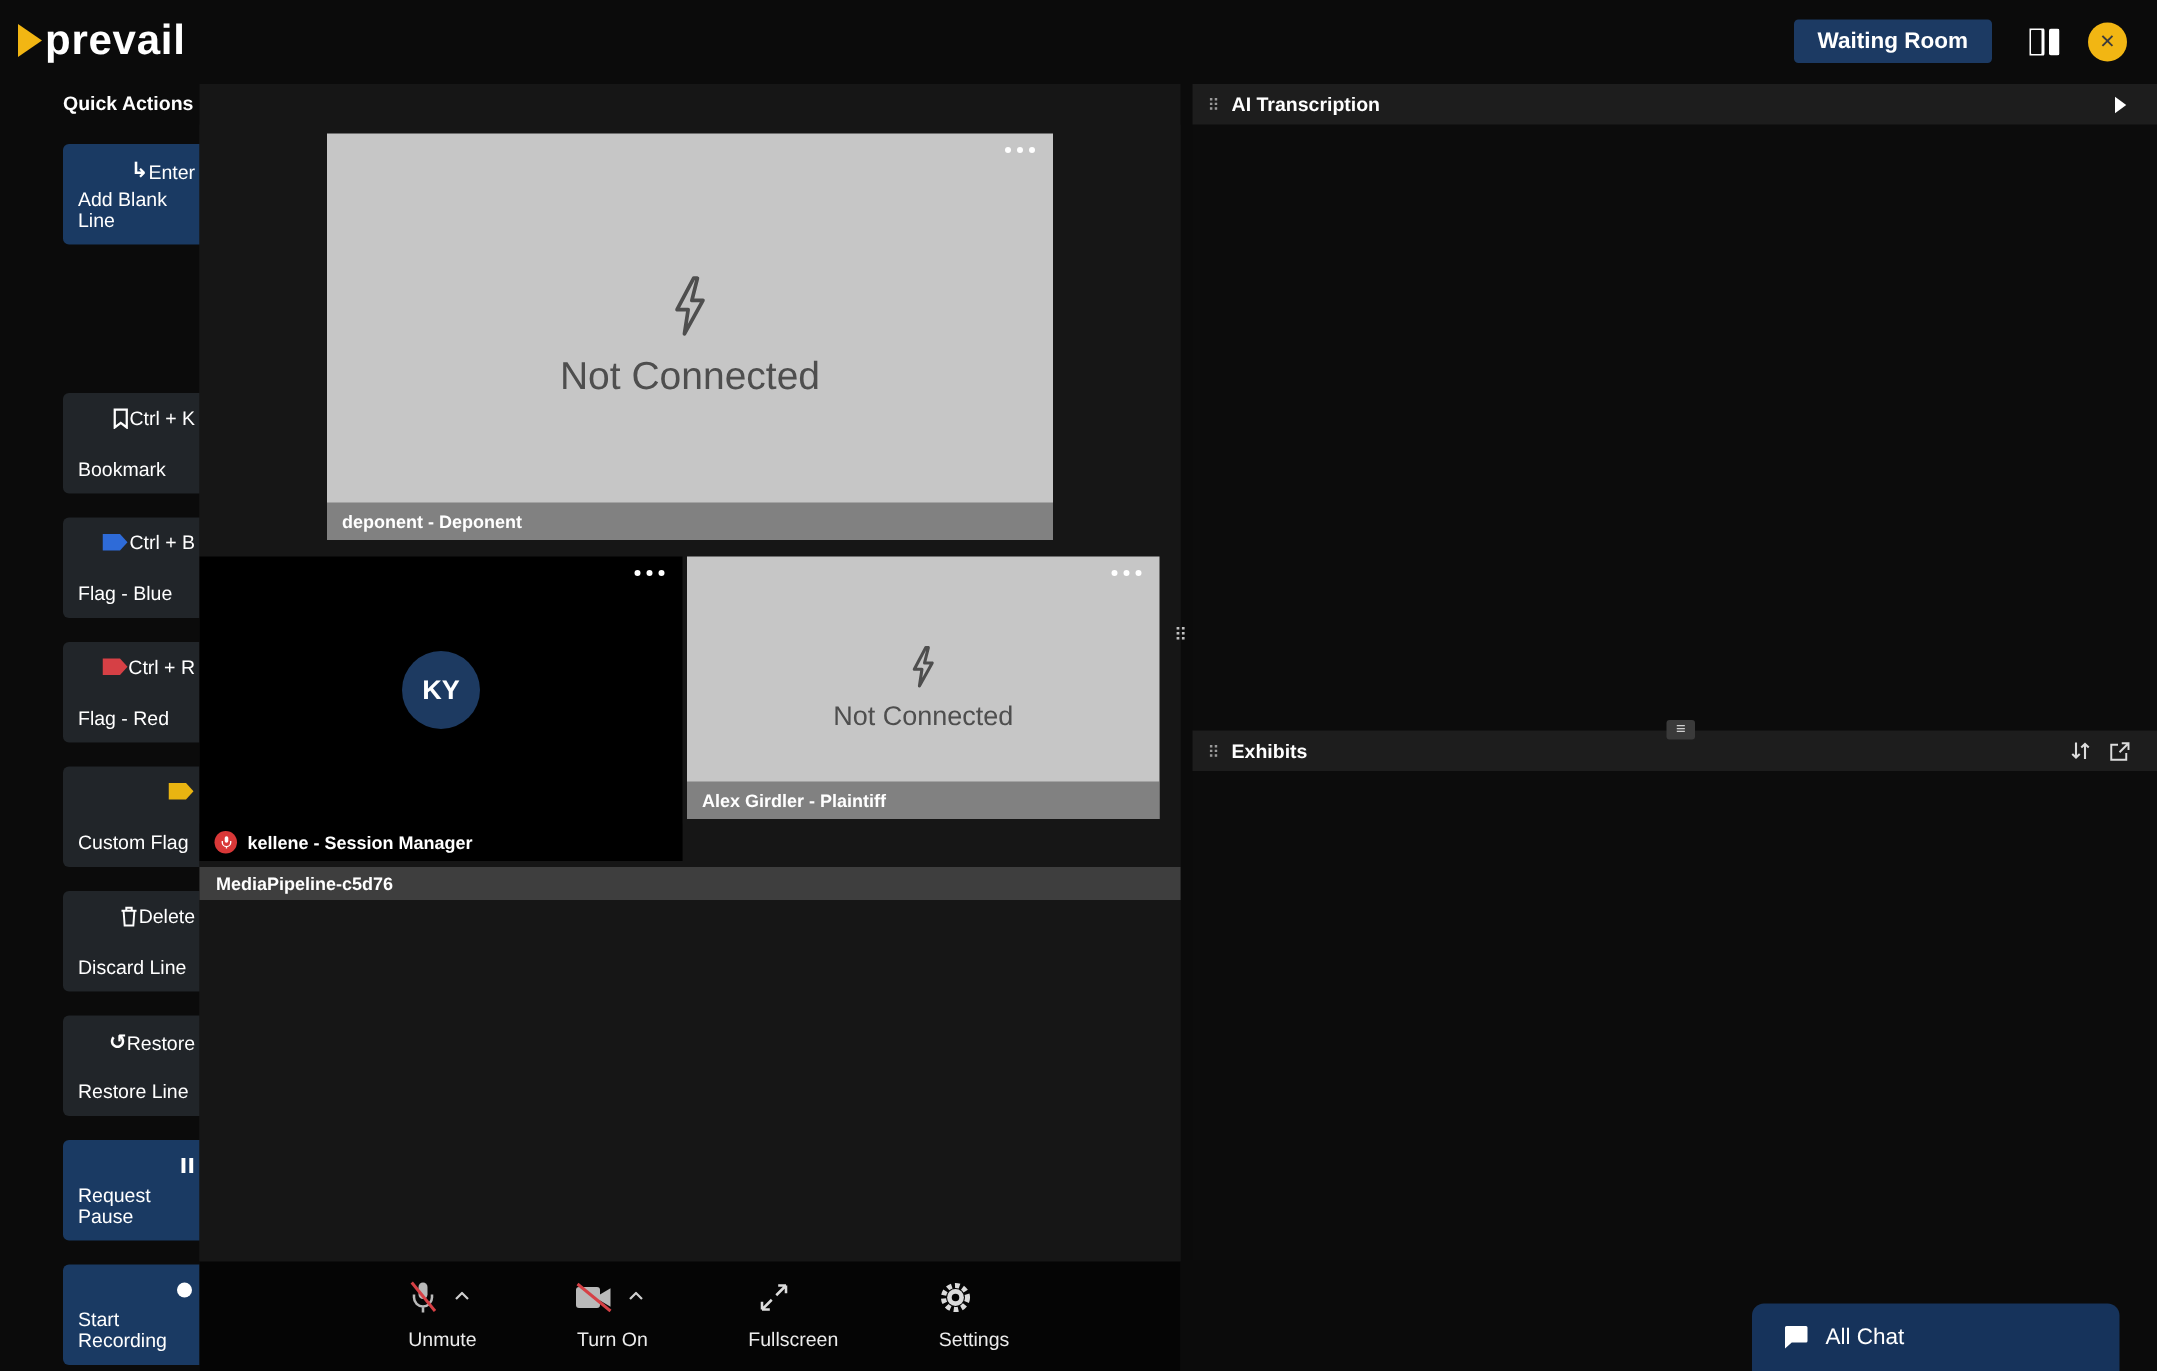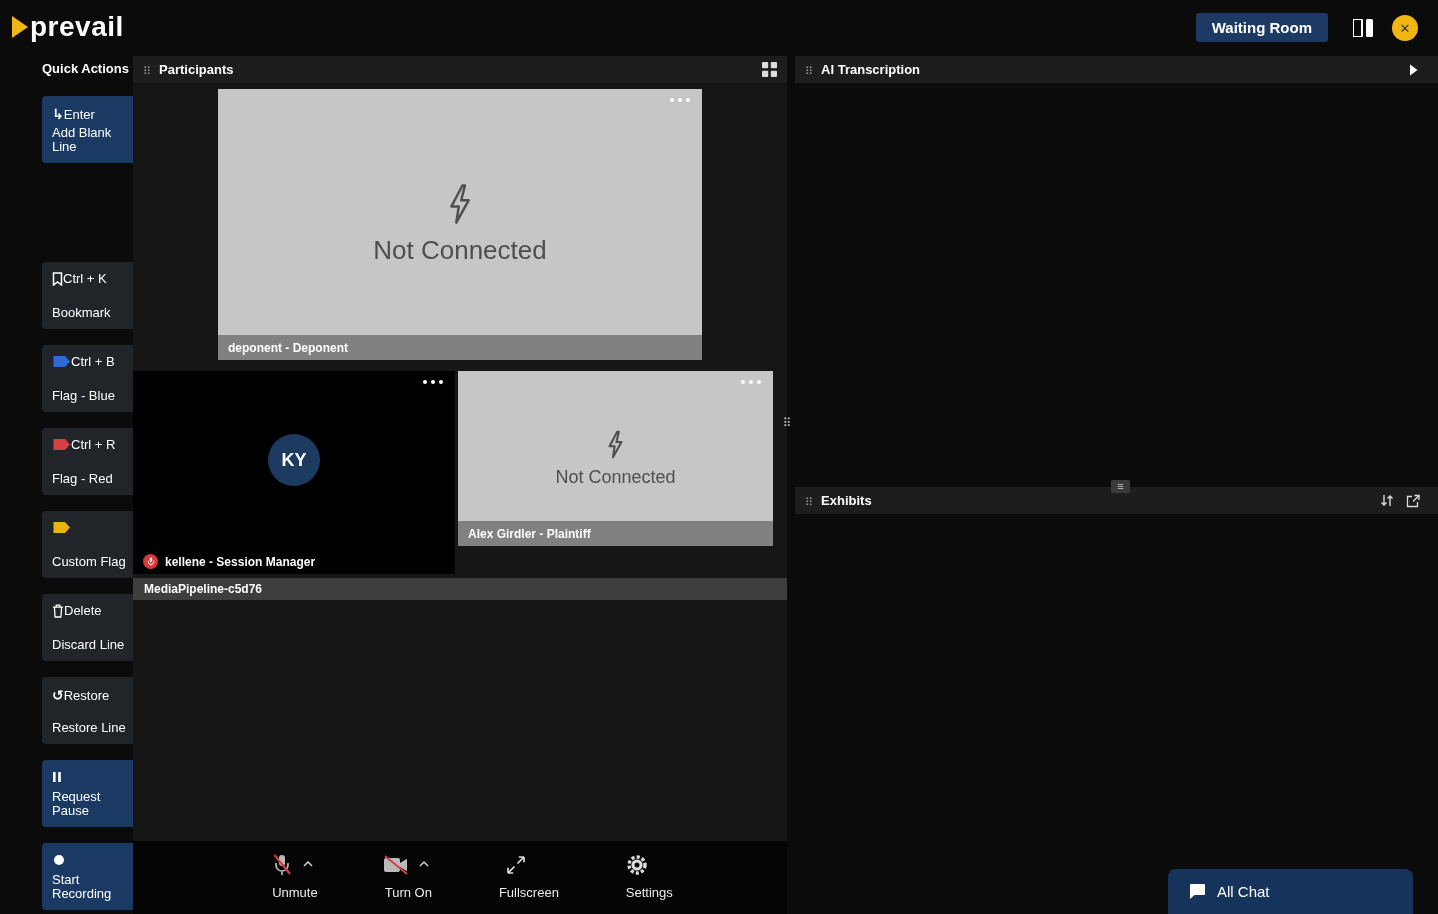--- a/index.html
+++ b/index.html
@@ -18,21 +18,21 @@
   .close-btn { position:absolute; left:1392px; top:15px; width:26px; height:26px; border-radius:50%;
     background:#f2b613; display:flex; align-items:center; justify-content:center; cursor:pointer; }
   .close-btn::before { content:"✕"; color:#3c3c3c; font-size:13px; font-weight:700; }
 
   
   #sidebar { position:absolute; left:0; top:56px; width:133px; height:858px; background:#0b0b0b;margin-left:34px; }
   .qa-title { position:absolute; left:8px; top:5px; color:#fff; font-size:13px; font-weight:700; }
   .qa-btn { position:absolute; left:8px; width:98px; height:67px; border-radius:4px; background:#212529;
     padding:9px 10px 8px 10px; display:flex; flex-direction:column; cursor:pointer; }
   .qa-btn.hl { background:#1a3a63; }
-  .qa-top { display:flex; justify-content:flex-start; align-items:center; min-height:15px; }
+  .qa-top { display:flex; justify-content:flex-end; align-items:center; min-height:15px; }
   .qa-short { color:#fff; font-size:13px; }
   .qa-label { margin-top:auto; color:#fff; font-size:13px; line-height:1.12; }
   .i-enter::before { content:"↳"; color:#fff; font-size:14px; font-weight:700; }
   .i-restore::before { content:"↺"; color:#fff; font-size:14px; font-weight:700; }
   .scroll-track { position:absolute; left:119px; top:27px; width:12px; height:831px; background:#141414; }
   .scroll-thumb { position:absolute; left:1px; top:1px; width:10px; height:619px; background:#c9c9c9; border-radius:6px; cursor:pointer; }
 
   
   .panel-header { height:27px; background:#1d1d1d; display:flex; align-items:center; padding:0 10px; gap:8px; }
   .panel-title { color:#fff; font-size:13px; font-weight:700; }
@@ -206,33 +206,20 @@
     </div>
     <div class="qa-label">Start Recording</div>
   </div>
 
   <div class="scroll-track">
     <div class="scroll-thumb"></div>
   </div>
 </div>
 
 <div id="participants">
-  <div class="panel-header">
-    <span class="drag"></span>
-    <span class="panel-title">Participants</span>
-    <span class="spacer"></span>
-    <span style="cursor:pointer">
-      <svg width="15" height="15" viewBox="0 0 15 15">
-        <rect x="0" y="0" width="6.2" height="6.2" rx="1" fill="#ddd"></rect>
-          <rect x="8.8" y="0" width="6.2" height="6.2" rx="1" fill="#ddd"></rect>
-        <rect x="0" y="8.8" width="6.2" height="6.2" rx="1" fill="#ddd"></rect>
-          <rect x="8.8" y="8.8" width="6.2" height="6.2" rx="1" fill="#ddd"></rect>
-      </svg>
-    </span>
-  </div>
 
   <div class="video-area">
 
     <div class="tile grey" style="left:85px; top:6px; width:484px; height:271px;">
       <span>
         <svg width="30" height="42" viewBox="0 0 24 34">
             <path d="M14 2 5 19h6l-2 13 10-18h-6l3-12z" fill="none" stroke="#4e4e4e" stroke-width="2" stroke-linejoin="round"></path>
           </svg>
       </span>
       <div class="nc-text-lg">Not Connected</div>

